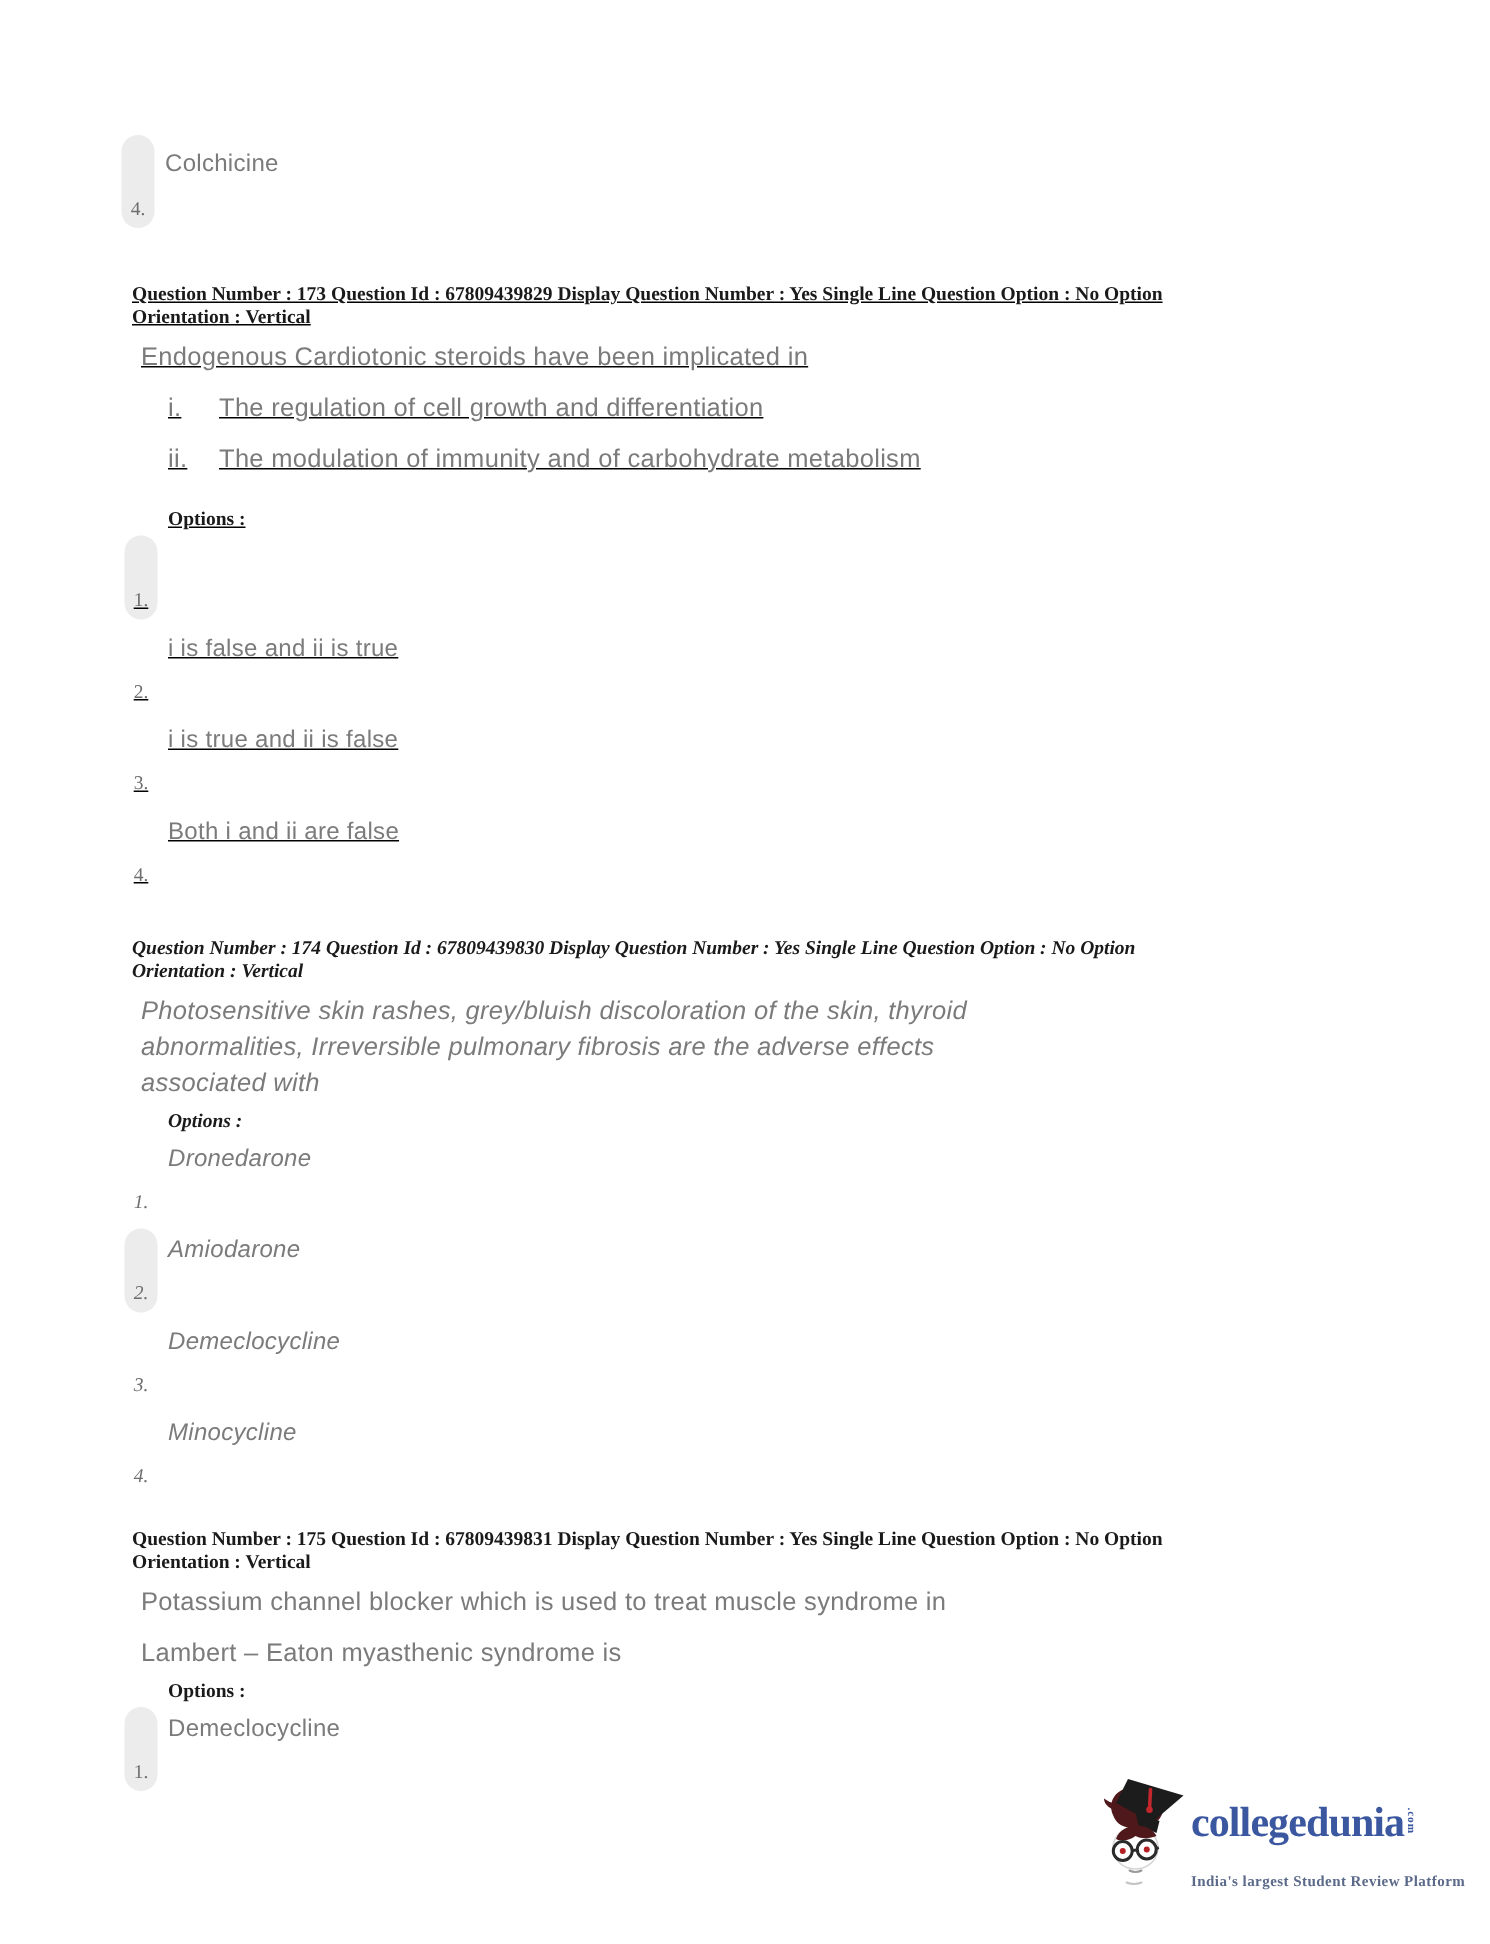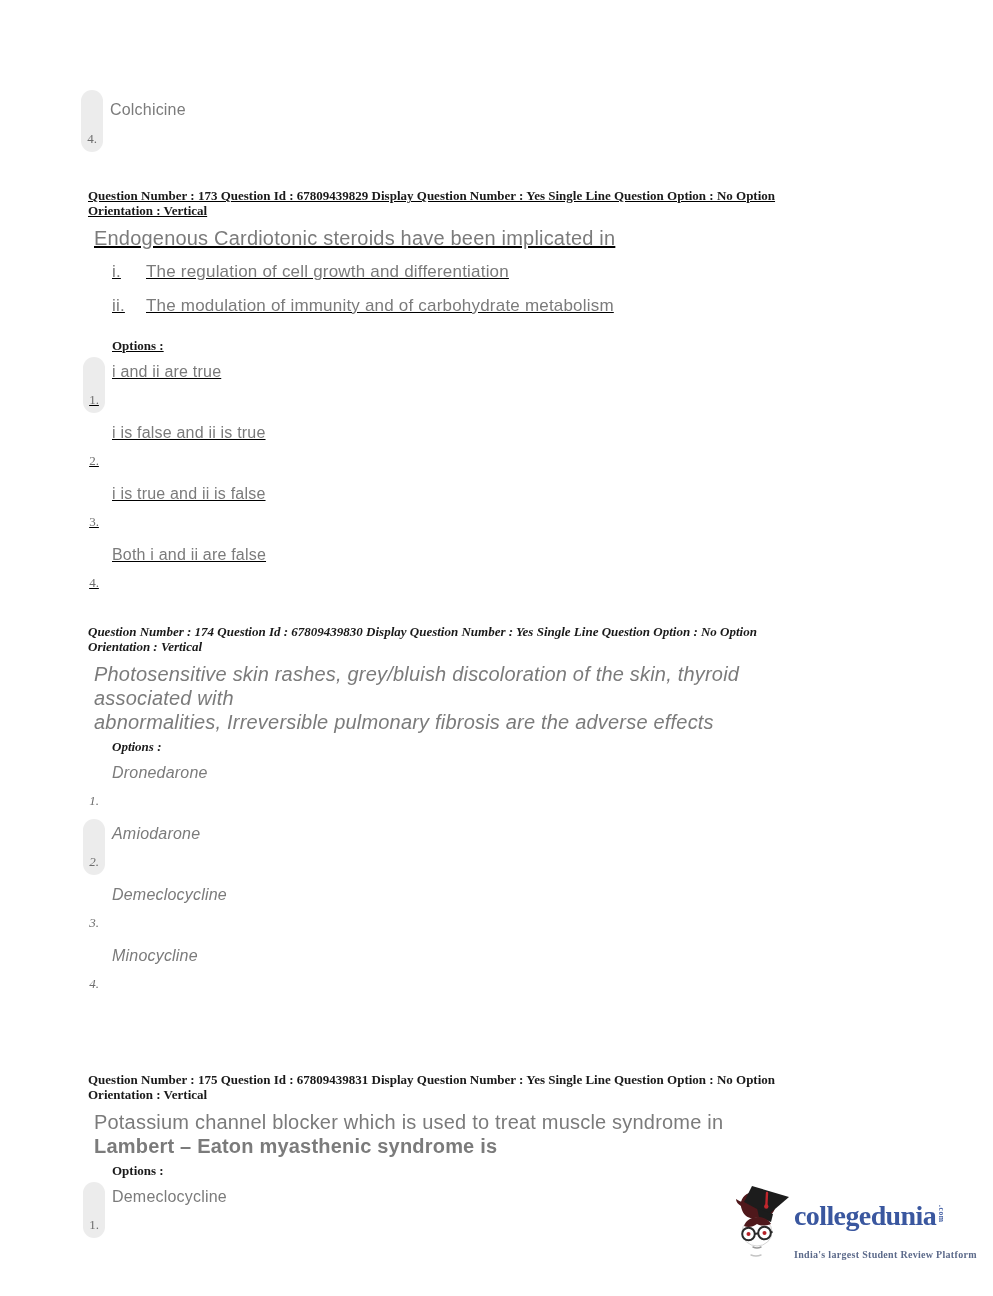--- a/index.html
+++ b/index.html
@@ -16,34 +16,34 @@
     width:993px;height:1296px;position:relative;background:#ffffff;
     font-family:"Liberation Sans",sans-serif;overflow:hidden;
   }
   .leading-option{position:absolute;top:90px;left:81px;}
   .leading-option .option-row{height:62px;}
   .leading-option .option-text{padding-top:9px;}
 
   .question{position:absolute;left:88px;width:830px;}
   .q0{top:188px;text-decoration:underline;}
   .q1{top:624px;font-style:italic;}
-  .q2{top:1072px;}
+  .q2{top:1018px;}
 
   .q-header{
     font-family:"Liberation Serif",serif;font-weight:bold;font-size:13px;
     line-height:15px;color:var(--header-color);
   }
   .q-header-line{white-space:nowrap;}
 
   .q-statement{
     margin-top:8px;margin-left:6px;margin-bottom:5px;
-    font-size:20px;line-height:24px;color:var(--qtext);letter-spacing:0.2px;
+    font-size:17px;line-height:24px;color:var(--qtext);letter-spacing:0.2px;
   }
   .statement-line{white-space:nowrap;}
-  .para-gap{font-weight:bold;}
+  .para-gap{margin-top:10px;}
 
   .q-subitems{margin-top:10px;margin-bottom:20px;margin-left:24px;}
   .sub-item{display:flex;line-height:24px;margin-bottom:10px;font-size:17px;color:var(--qtext);letter-spacing:0.2px;}
   .sub-marker{width:34px;flex:none;}
 
   .options-label{
     font-family:"Liberation Serif",serif;font-weight:bold;font-size:13px;
     color:var(--header-color);margin-top:5px;margin-left:24px;
   }
 
@@ -98,21 +98,20 @@
           <span class="sub-marker">ii.</span>
           <span class="sub-text">The modulation of immunity and of carbohydrate metabolism</span>
         </div>
       </div>
       <div class="options-label">Options :</div>
       <div class="options">
         <div class="option-row">
           <span class="option-marker highlighted">
             <span class="option-number">1.</span>
           </span>
-          <span class="option-text">i and ii are true</span>
         </div>
         <div class="option-row">
           <span class="option-marker">
             <span class="option-number">2.</span>
           </span>
           <span class="option-text">i is false and ii is true</span>
         </div>
         <div class="option-row">
           <span class="option-marker">
             <span class="option-number">3.</span>
@@ -127,22 +126,22 @@
         </div>
       </div>
     </section>
     <section class="question q1">
       <div class="q-header">
         <div class="q-header-line">Question Number : 174  Question Id : 67809439830  Display Question Number : Yes  Single Line Question Option : No  Option</div>
         <div class="q-header-line">Orientation : Vertical</div>
       </div>
       <div class="q-statement">
         <div class="statement-line">Photosensitive skin rashes, grey/bluish discoloration of the skin, thyroid</div>
+        <div class="statement-line">abnormalities, Irreversible pulmonary fibrosis are the adverse effects</div>
         <div class="statement-line">associated with</div>
-        <div class="statement-line">abnormalities, Irreversible pulmonary fibrosis are the adverse effects</div>
       </div>
       <div class="options-label">Options :</div>
       <div class="options">
         <div class="option-row">
           <span class="option-marker">
             <span class="option-number">1.</span>
           </span>
           <span class="option-text">Dronedarone</span>
         </div>
         <div class="option-row">

